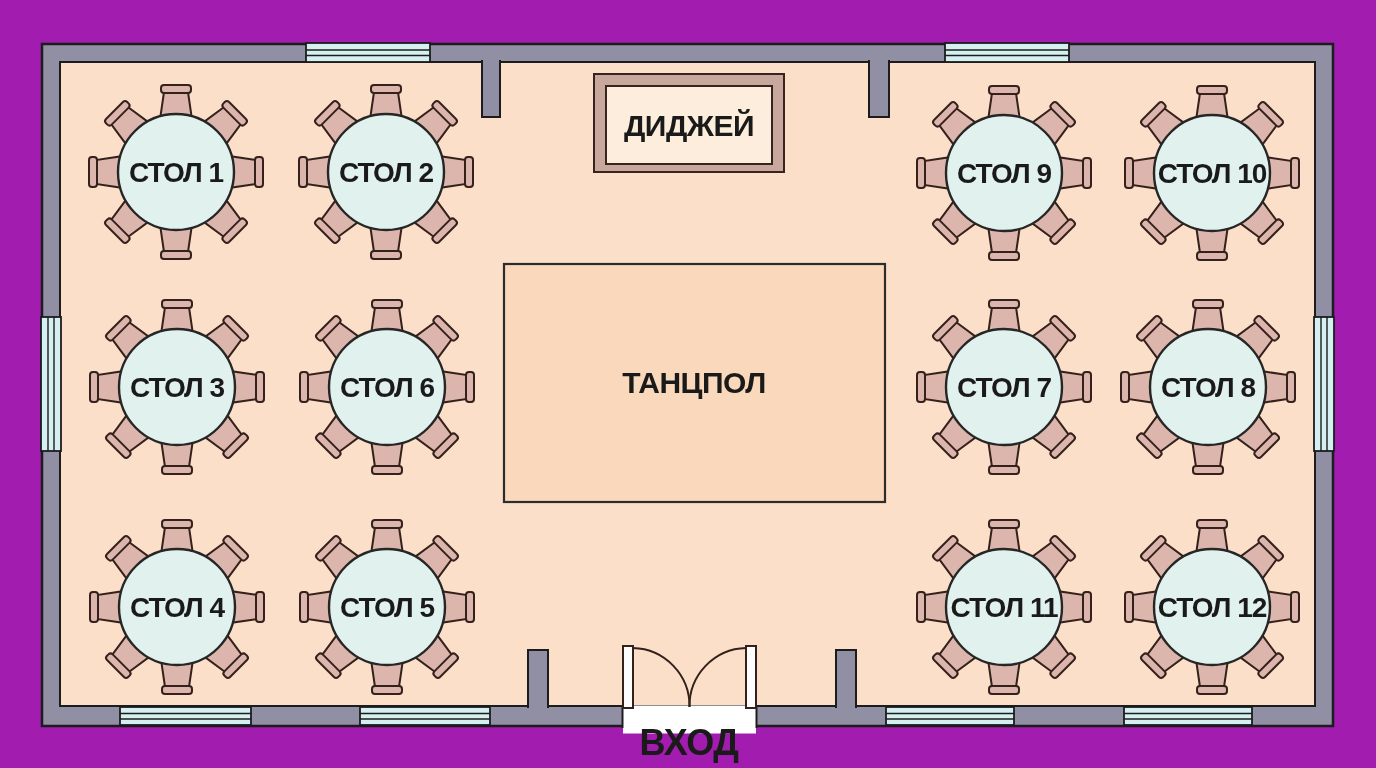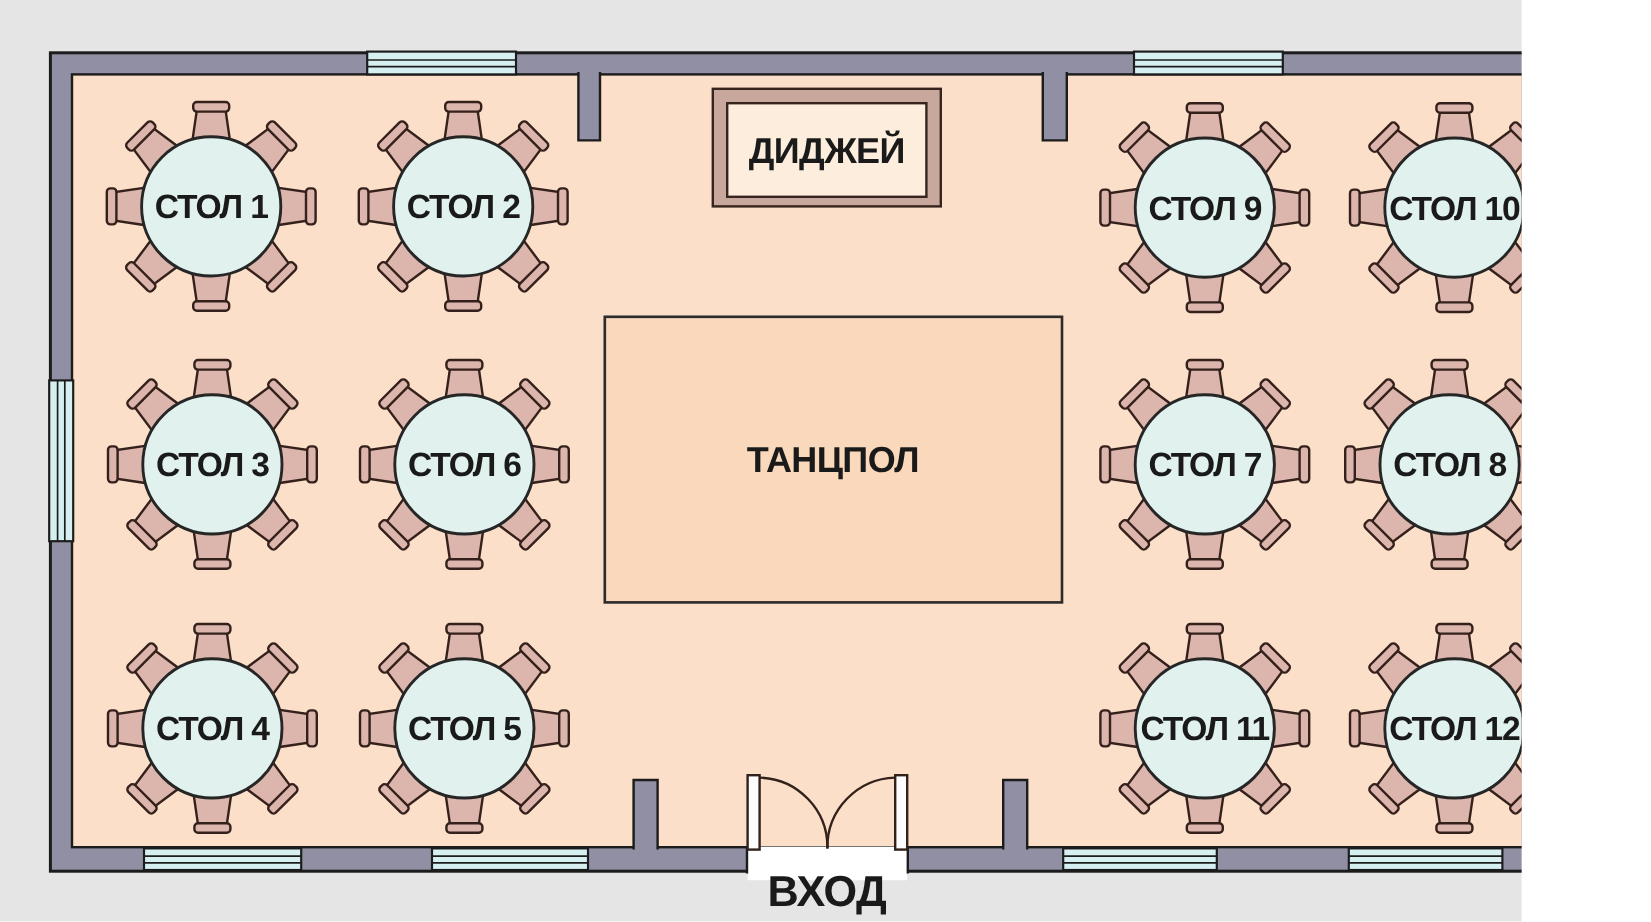--- a/index.html
+++ b/index.html
@@ -1,16 +1,16 @@
 <!DOCTYPE html>
 <html style="--wall: #908FA4; --floor: #FBDFC8; --window: #D6F0F2; --table: #E1F1ED; --chair: #DCB5AC; --dance-floor: #FAD8BB; --dj-frame: #C8A79C; --dj-inner: #FCEDDC; --outline: #1c1c1c; --text: #1a1a1a;"><head>
 <meta charset="utf-8">
 <style>
   html,body{margin:0;padding:0;background:#ffffff;}
-  .stage{position:relative;width:1268px;height:768px;background:#e5e5e5;overflow:hidden;
+  .stage{position:relative;width:1376px;height:768px;background:#a21caf;overflow:hidden;
          font-family:"Liberation Sans",sans-serif;}
   svg{display:block}
   
   .outer-wall{fill:var(--wall,#908FA4);stroke:var(--outline,#1c1c1c);stroke-width:2.5;}
   .floor{fill:var(--floor,#FBDFC8);stroke:var(--outline,#1c1c1c);stroke-width:2;}
   .partition{fill:var(--wall,#908FA4);stroke:var(--outline,#1c1c1c);stroke-width:2;}
   .window-glass{fill:var(--window,#D6F0F2);stroke:var(--outline,#1c1c1c);stroke-width:1.8;}
   .win-line{stroke:var(--outline,#1c1c1c);stroke-width:1.4;fill:none;}
   
   .dance-rect{fill:var(--dance-floor,#FAD8BB);stroke:#2c2c2c;stroke-width:2.2;}

